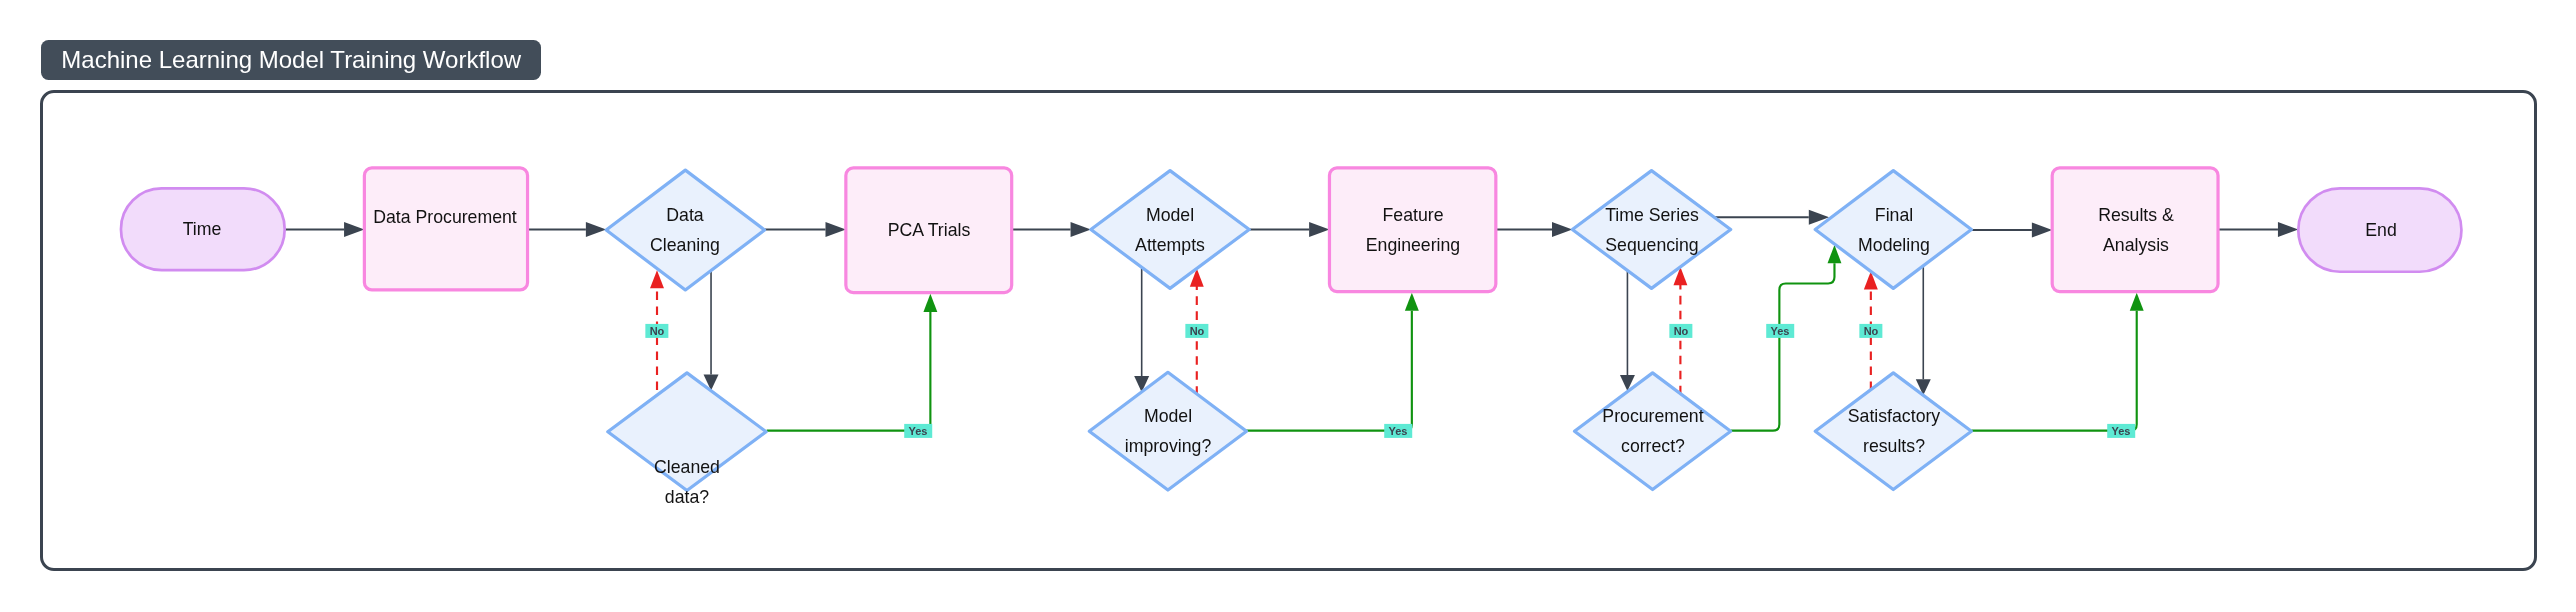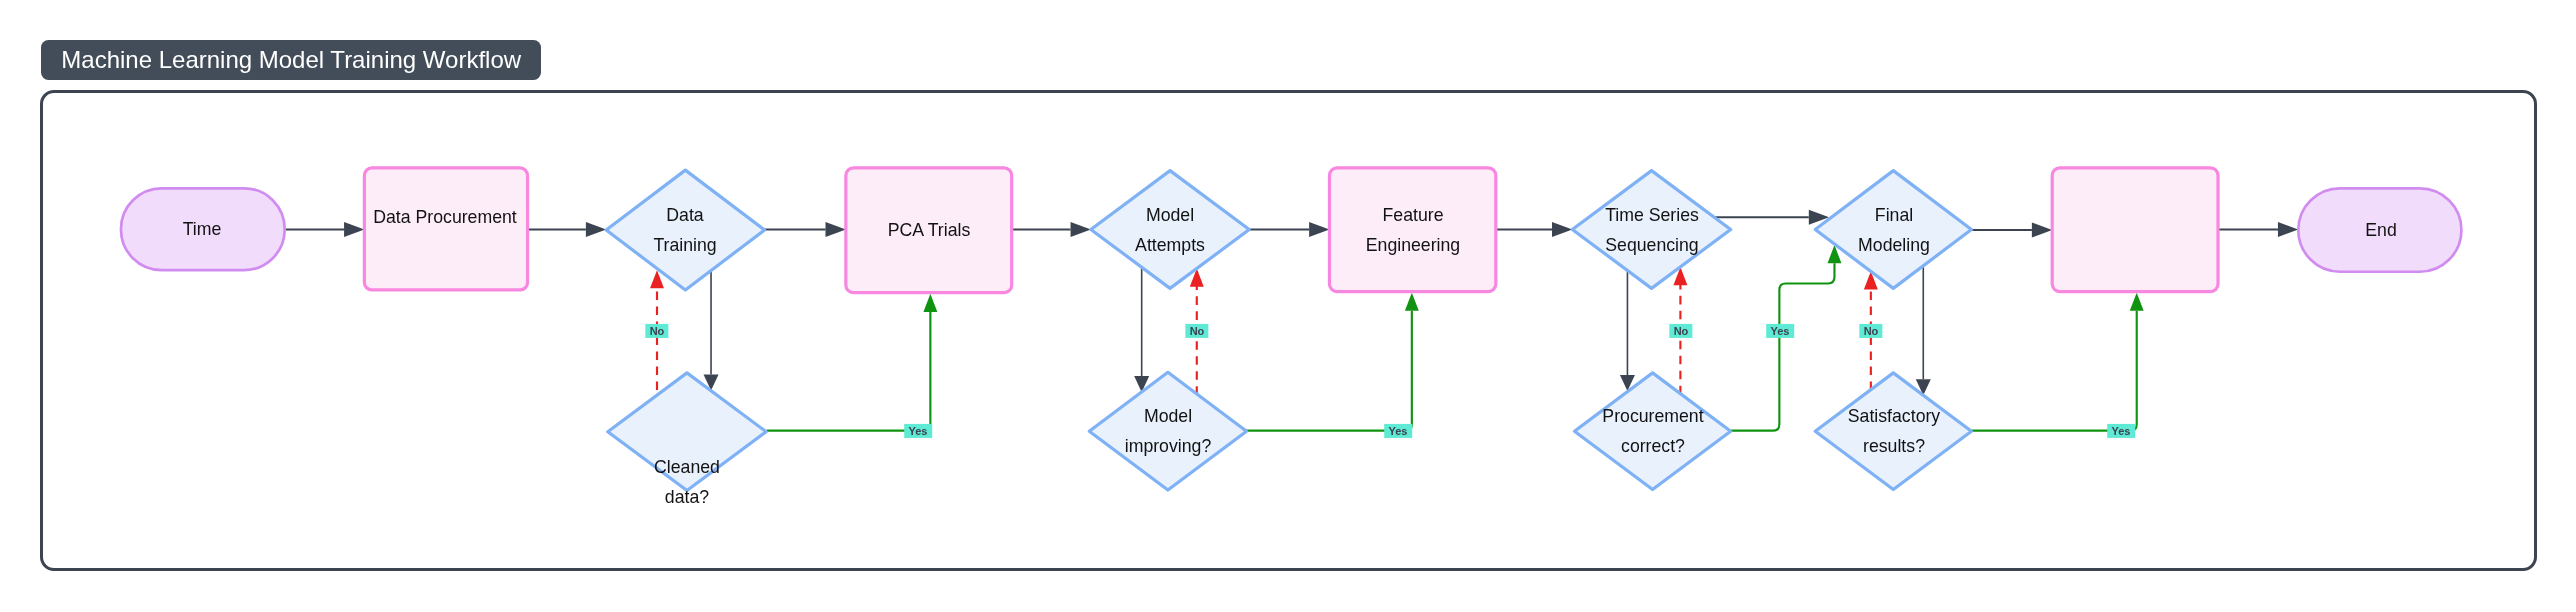--- a/index.html
+++ b/index.html
@@ -103,26 +103,27 @@
     <rect class="shape-rect" x="3835" y="314" width="310" height="231" rx="14" ry="14"></rect>
     <rect class="shape-stadium" x="4295" y="352" width="305" height="156" rx="78" ry="78"></rect>
     <polygon class="shape-diamond" points="1135,807 1283,697 1431,807 1283,917"></polygon>
     <polygon class="shape-diamond" points="2035,806 2182,696 2329,806 2182,916"></polygon>
     <polygon class="shape-diamond" points="2942,806 3088,697 3234,806 3088,915"></polygon>
     <polygon class="shape-diamond" points="3392,806 3538,697 3684,806 3538,915"></polygon>
   </svg>
 
   <div class="node-label" style="left:202px;top:229px;">Time</div>
   <div class="node-label" style="left:445px;top:217px;width:150px;">Data Procurement</div>
-  <div class="node-label" style="left:685px;top:230px;width:102px;">Data Training</div>
+  <div class="node-label" style="left:685px;top:230px;width:102px;">Data Cleaning</div>
   <div class="node-label" style="left:929px;top:230px;width:161px;">PCA Trials</div>
   <div class="node-label" style="left:1170px;top:230px;width:107px;">Model Attempts</div>
   <div class="node-label" style="left:1413px;top:230px;width:155px;">Feature Engineering</div>
   <div class="node-label" style="left:1652px;top:230px;width:139px;">Time Series Sequencing</div>
   <div class="node-label" style="left:1894px;top:230px;width:107px;">Final Modeling</div>
+  <div class="node-label" style="left:2136px;top:230px;width:128px;">Results &amp; Analysis</div>
   <div class="node-label" style="left:2381px;top:230px;text-align:right;">End</div>
   <div class="node-label" style="left:687px;top:448px;width:96px;margin-top:34px;">Cleaned data?</div>
   <div class="node-label" style="left:1168px;top:431px;width:107px;">Model improving?</div>
   <div class="node-label" style="left:1653px;top:431px;width:123px;">Procurement correct?</div>
   <div class="node-label" style="left:1894px;top:431px;width:128px;">Satisfactory results?</div>
 
   <div class="edge-label" style="left:918px;top:431px;">Yes</div>
   <div class="edge-label" style="left:657px;top:331px;">No</div>
   <div class="edge-label" style="left:1398px;top:431px;">Yes</div>
   <div class="edge-label" style="left:1197px;top:331px;">No</div>

